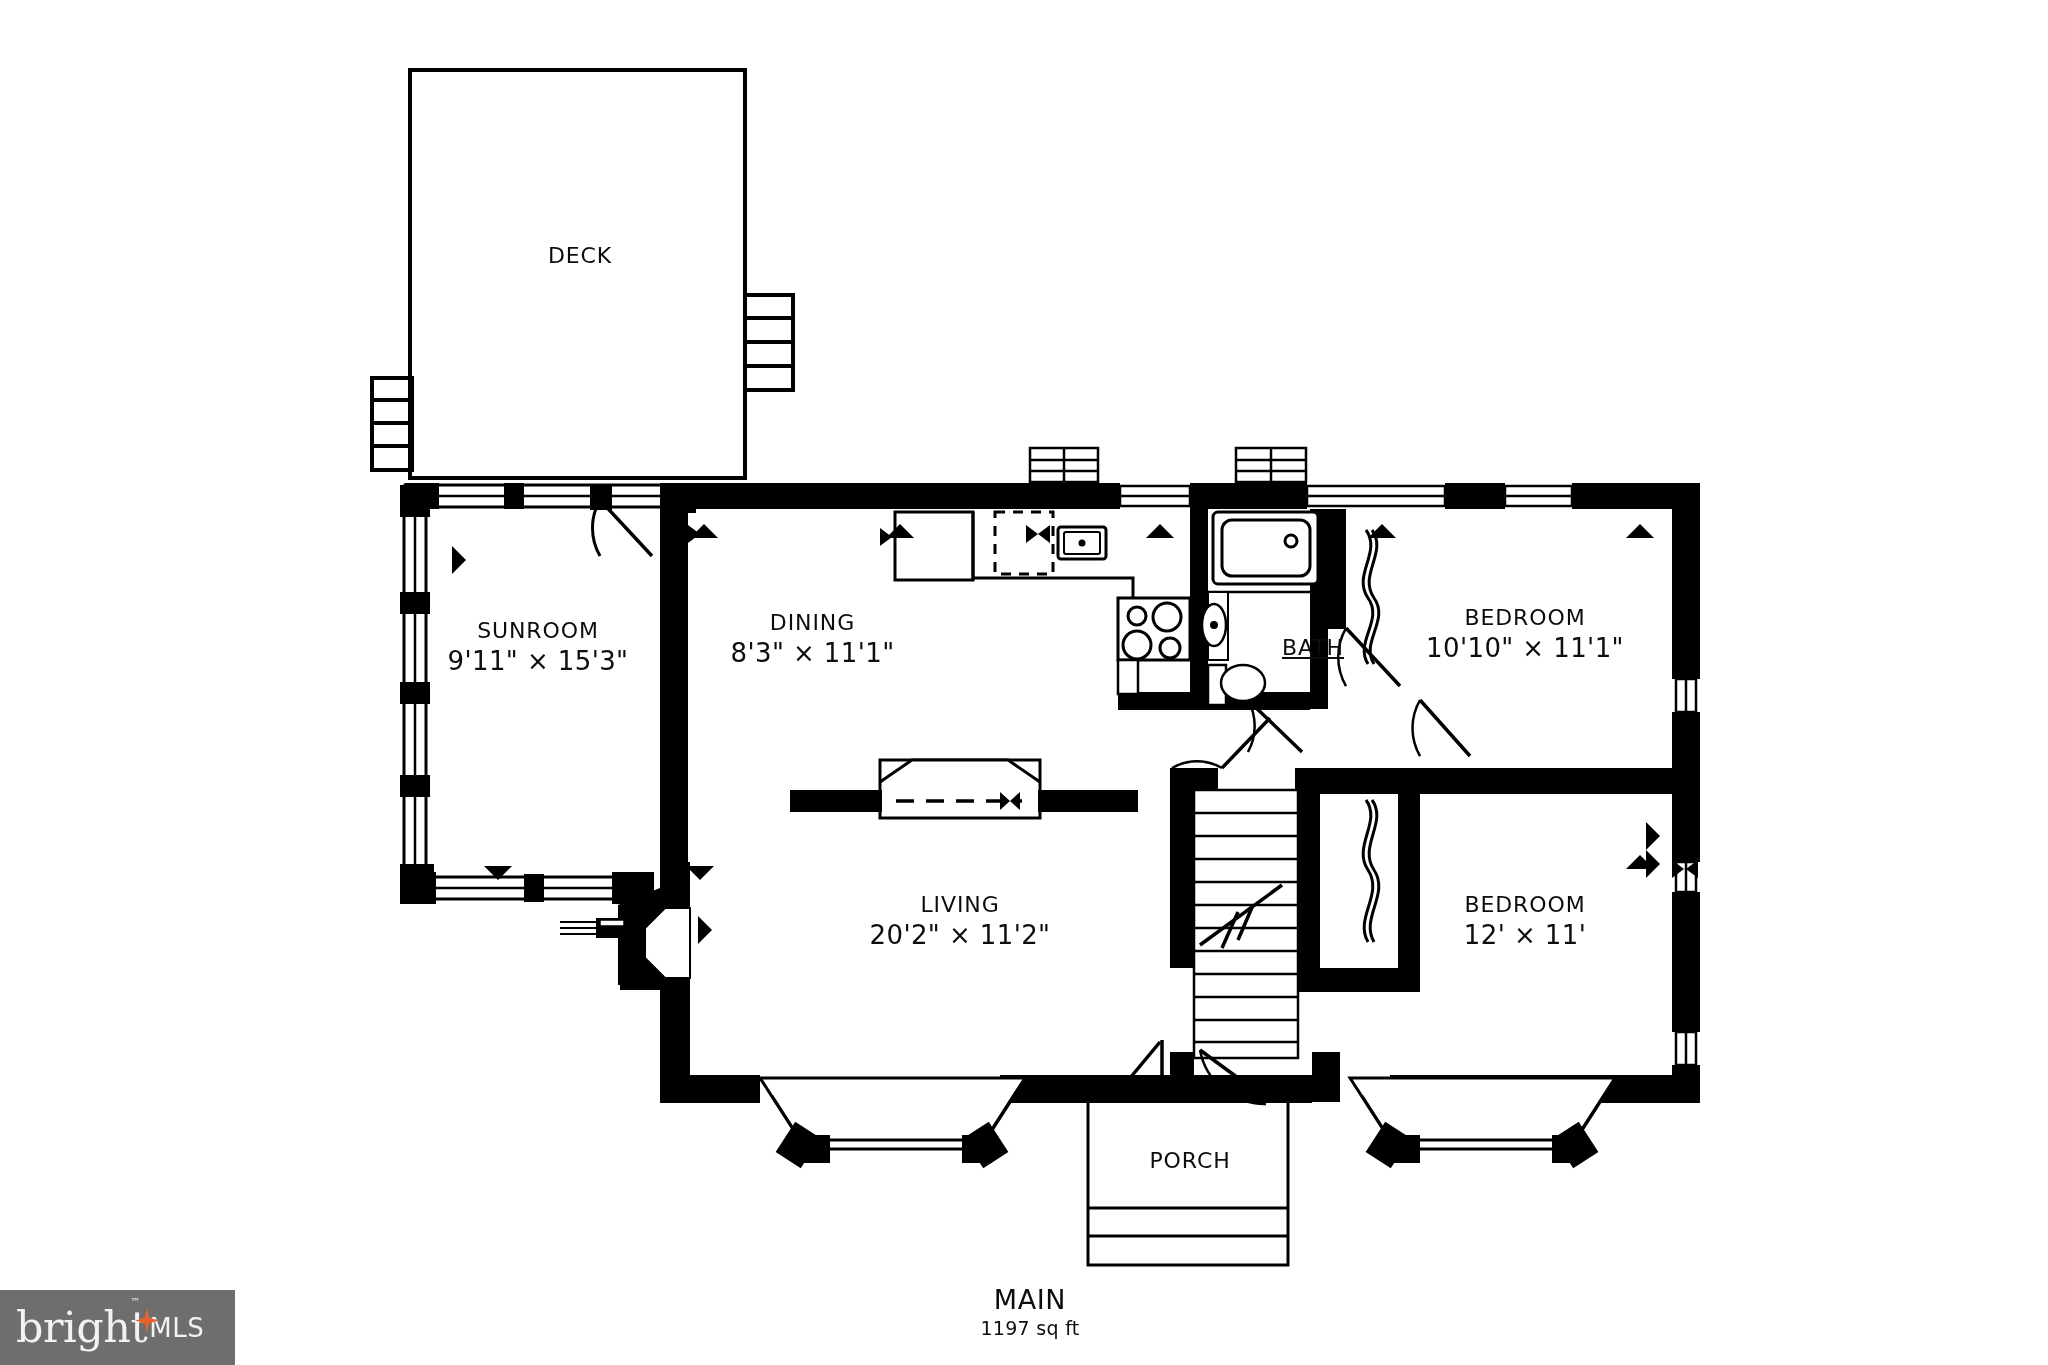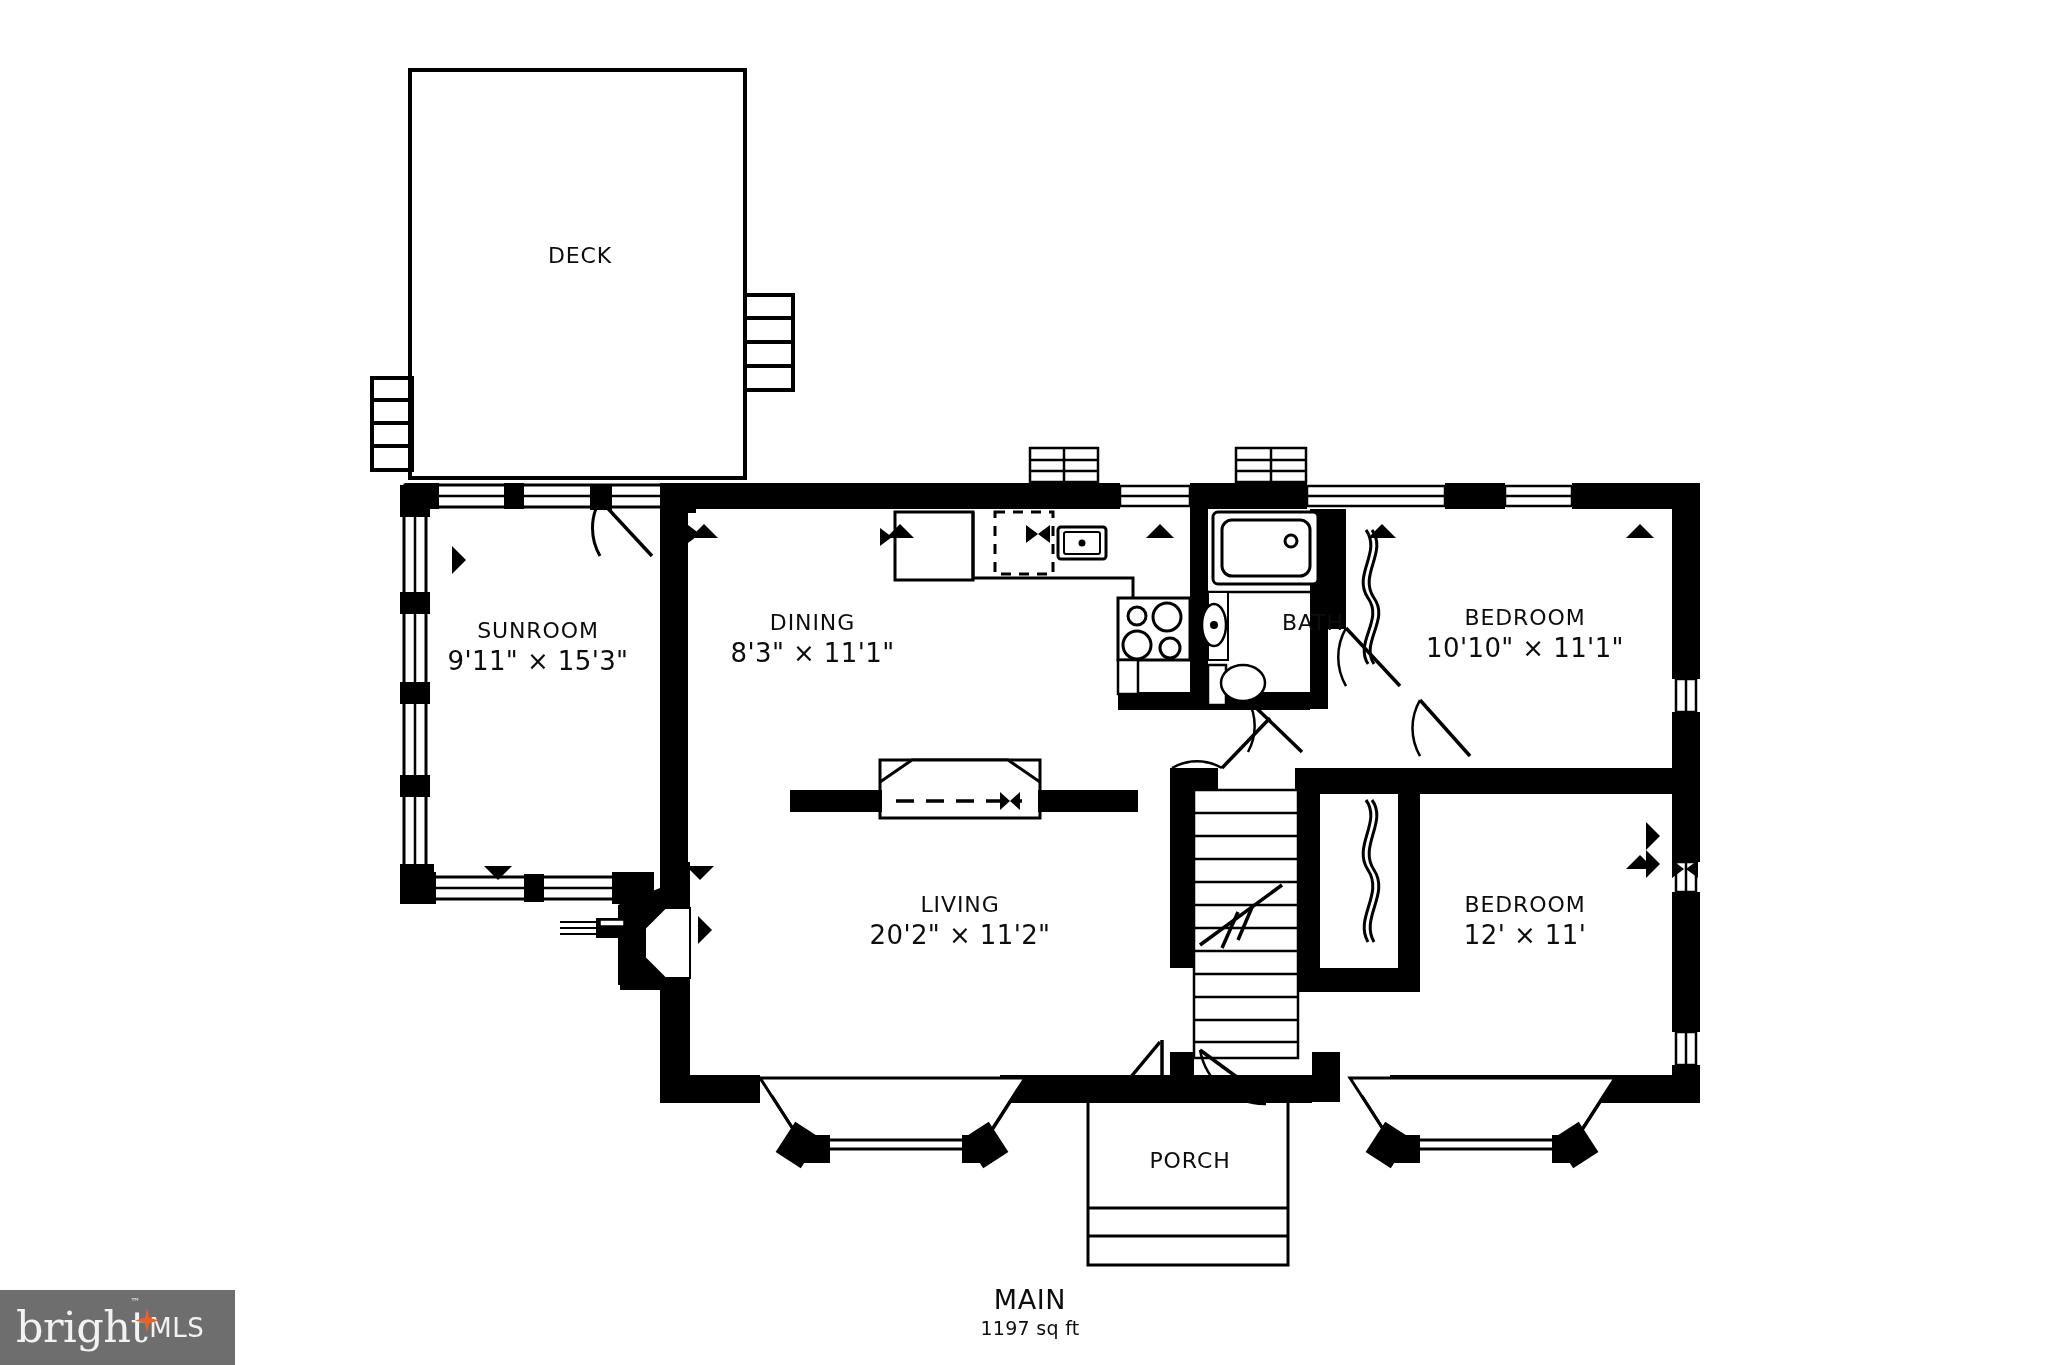--- a/index.html
+++ b/index.html
@@ -442,21 +442,21 @@
     <span class="rl-name">SUNROOM</span>
     <span class="rl-dims">9'11" × 15'3"</span>
   </div>
 
   <div class="room-label" style="left: 680px; top: 610px; width: 265px;">
     <span class="rl-name">DINING</span>
     <span class="rl-dims">8'3" × 11'1"</span>
   </div>
 
 
-  <div class="room-label" style="left: 1213px; top: 610px; width: 200px;">
+  <div class="room-label" style="left: 1213px; top: 635px; width: 200px; text-decoration: underline;">
     <span class="rl-name">BATH</span>
     <span class="rl-dims"></span>
   </div>
 
   <div class="room-label" style="left: 1375px; top: 605px; width: 300px;">
     <span class="rl-name">BEDROOM</span>
     <span class="rl-dims">10'10" × 11'1"</span>
   </div>
 
   <div class="room-label" style="left: 1375px; top: 892px; width: 300px;">

